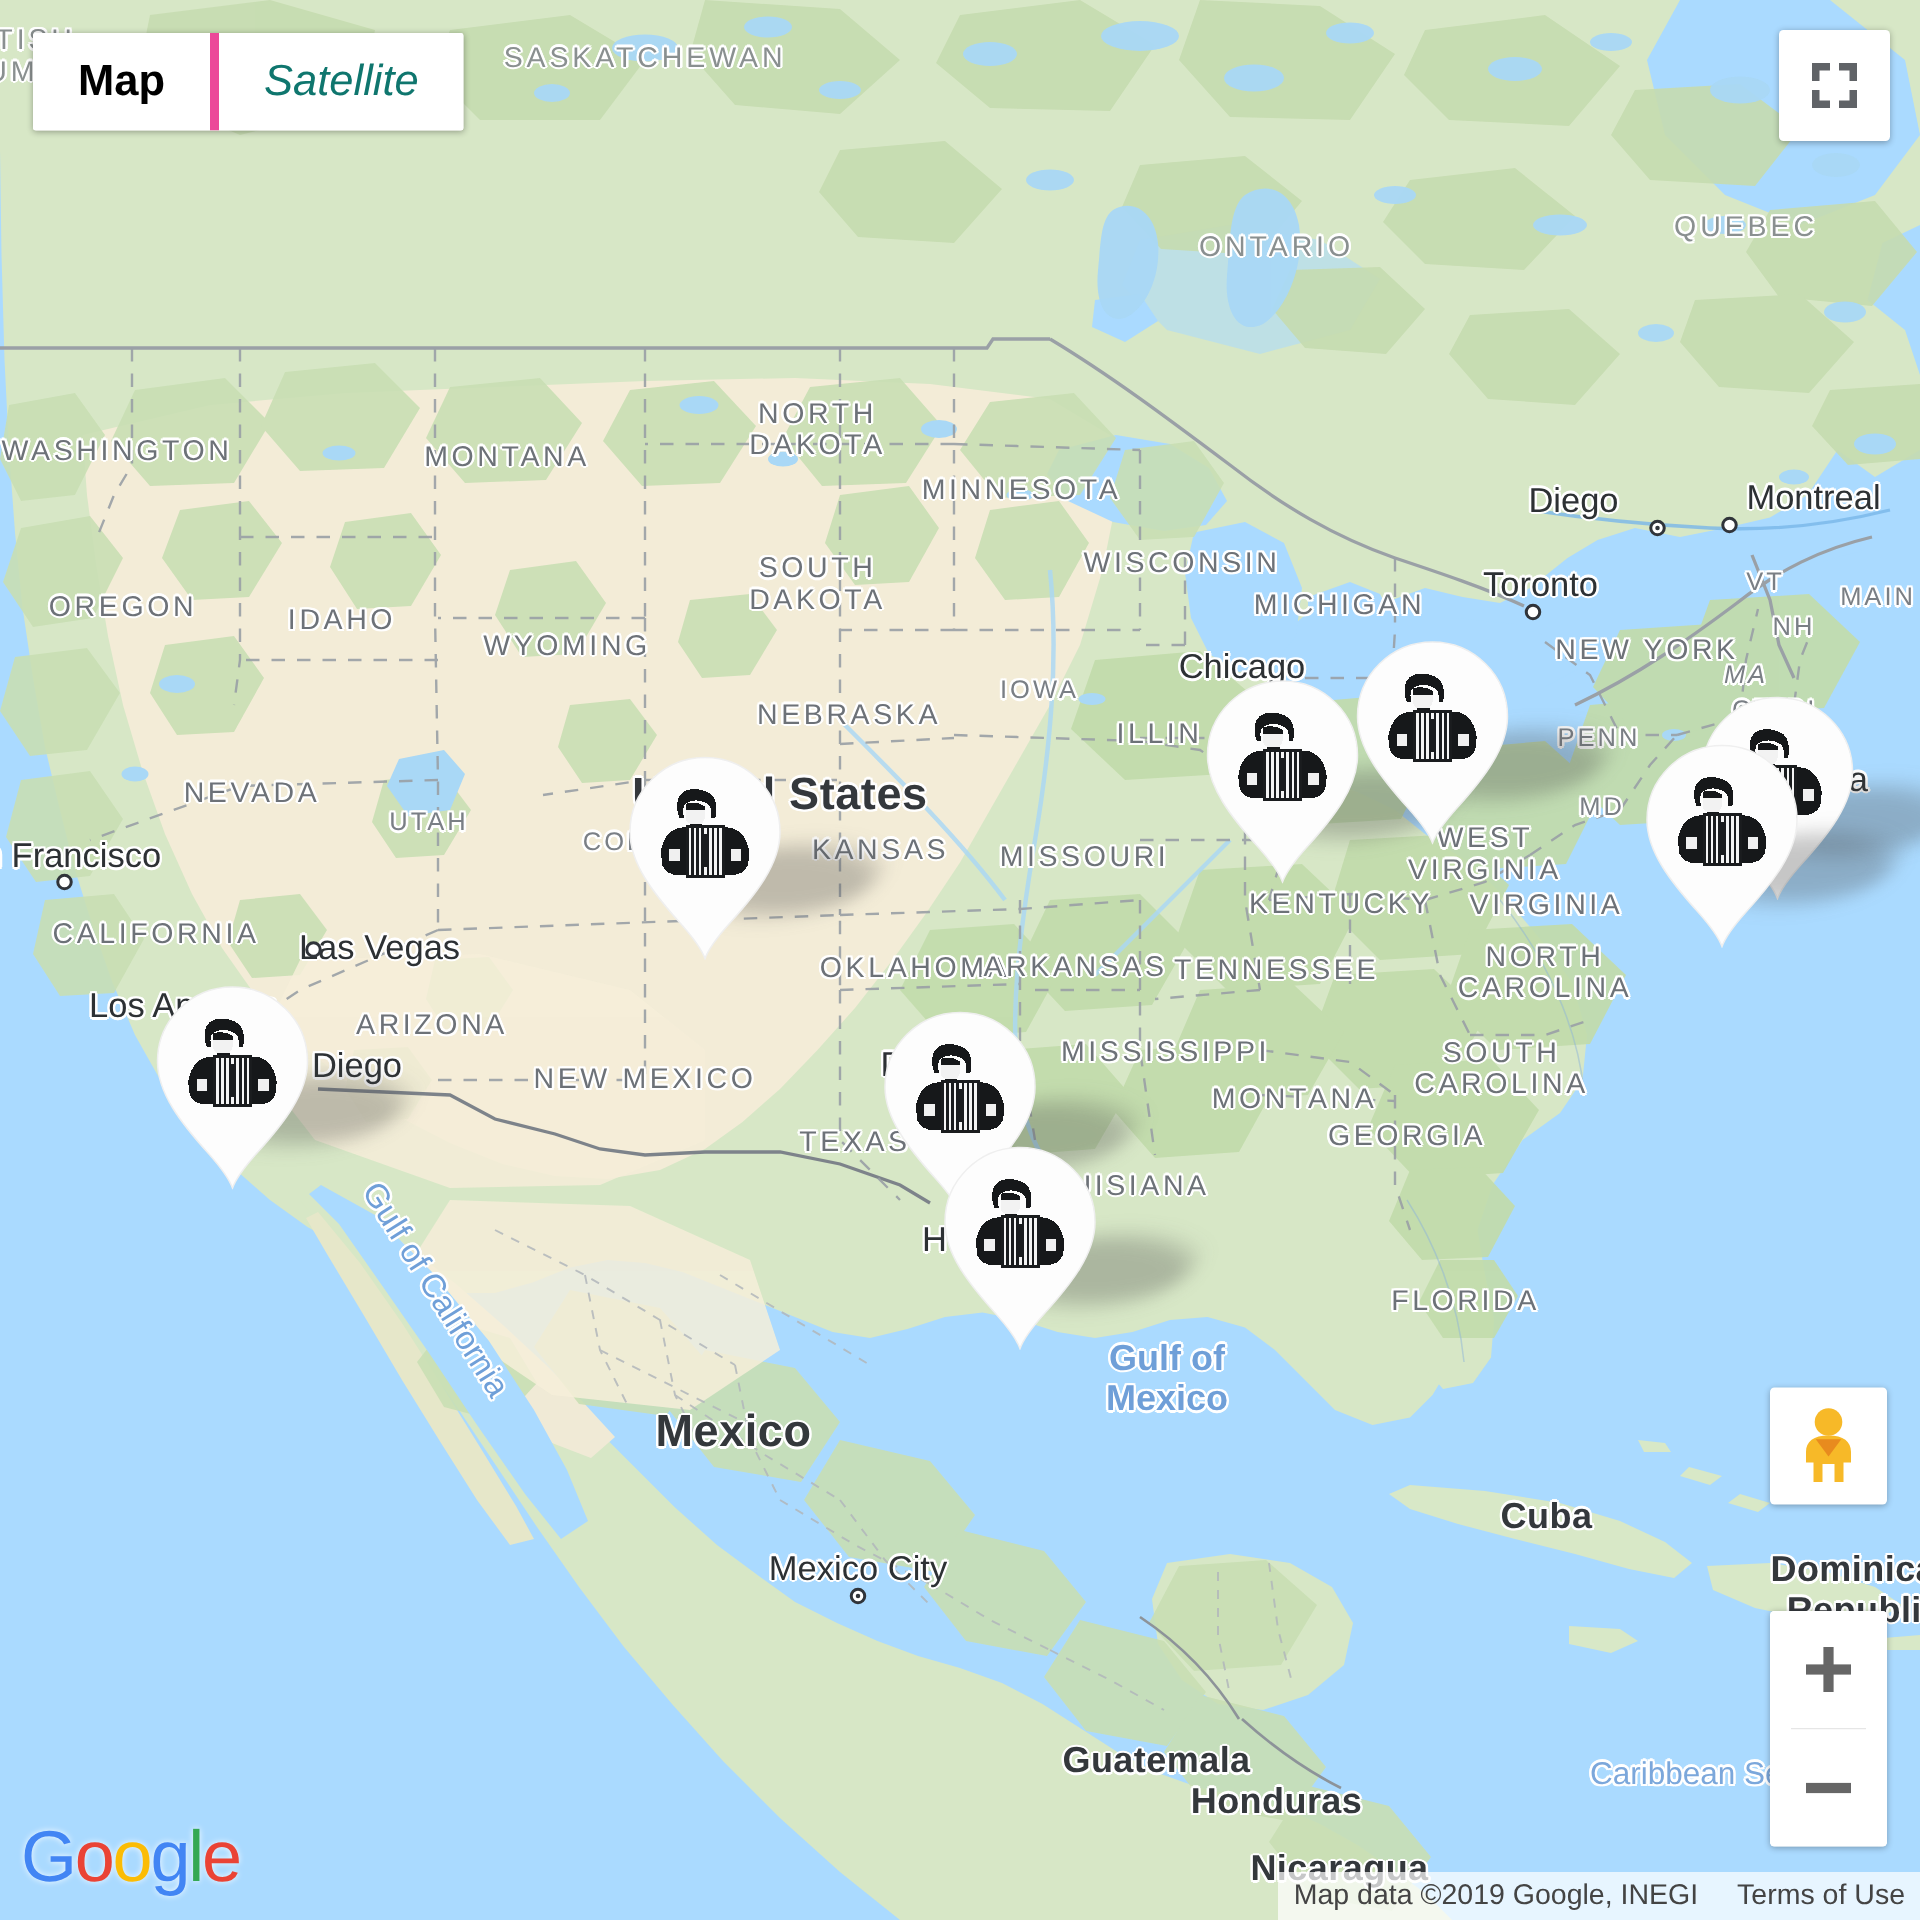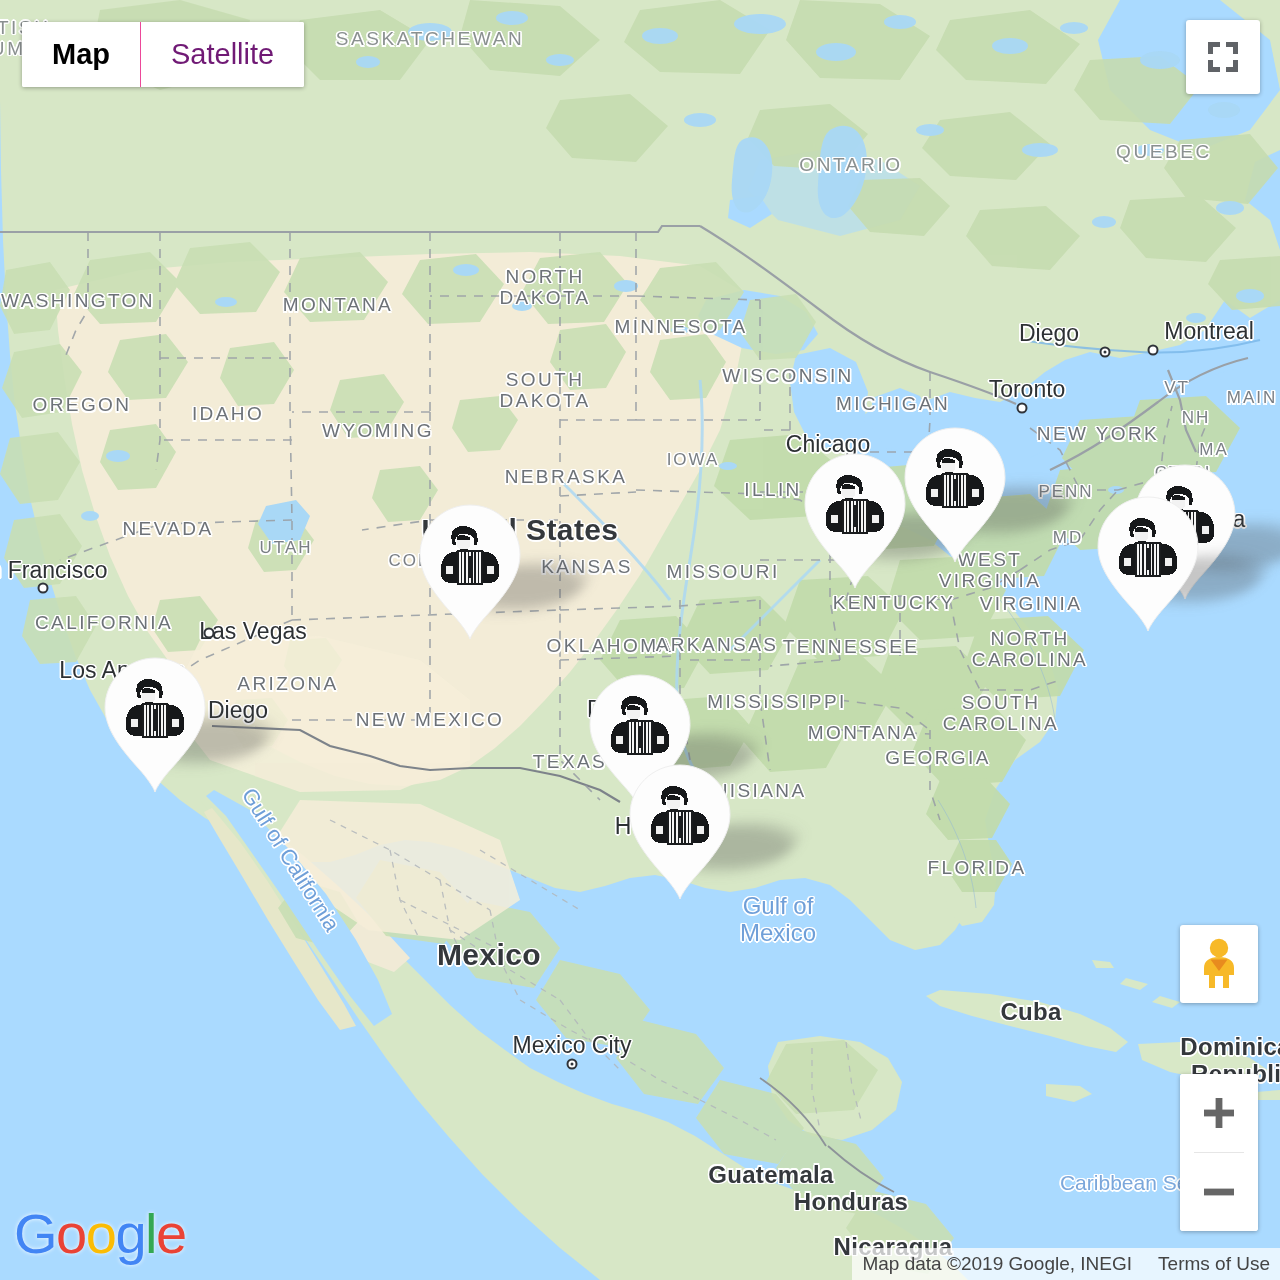--- a/index.html
+++ b/index.html
@@ -28,21 +28,21 @@
     text-shadow:
        1.6px 0 0 #fff, -1.6px 0 0 #fff, 0 1.6px 0 #fff, 0 -1.6px 0 #fff,
        1.2px 1.2px 0 #fff, -1.2px 1.2px 0 #fff, 1.2px -1.2px 0 #fff, -1.2px -1.2px 0 #fff;
   }
   .lbl.state   { font-size: 19px; letter-spacing: 2.4px; color: #6d7278; font-weight: 400; }
   .lbl.state-sm{ font-size: 17px; letter-spacing: 2.0px; color: #7a7f85; }
   .lbl.prov    { font-size: 19px; letter-spacing: 2.6px; color: #8a9090; }
   .lbl.country { font-size: 30px; letter-spacing: 0.4px; color: #34383c; font-weight: 700; }
   .lbl.country-sm { font-size: 24px; letter-spacing: 0.3px; color: #34383c; font-weight: 700; }
   .lbl.city    { font-size: 23px; color: #2d3134; font-weight: 400; }
-  .lbl.water   { font-size: 24px; color: #6f9fd8; font-weight: 400; }
+  .lbl.water   { font-size: 24px; color: #6f9fd8; font-weight: 700; }
   .lbl.water-sm{ font-size: 21px; color: #7ba7db; }
   .lbl.water-it{ font-size: 22px; color: #6f9fd8; }
 
   
   .citydot {
     position: absolute;
     width: 11px; height: 11px;
     border: 2.5px solid #30343a;
     border-radius: 50%;
     background: #fff;
@@ -96,21 +96,21 @@
   }
   .maptype-btn {
     font-size: 29px;
     padding: 16px 30px;
     background: #fff;
     border: none;
     cursor: pointer;
     font-family: "Liberation Sans", sans-serif;
   }
   .maptype-btn.active { color: #000; font-weight: 600; }
-  .maptype-btn.inactive { color: #701a75; font-weight: 400; border-left: 1px solid #ec4899; }
+  .maptype-btn.inactive { color: #0f766e; font-weight: 400; border-left: 6px solid #ec4899; font-style: italic; }
 
   .fullscreen-btn {
     position: absolute; right: 20px; top: 20px;
     width: 74px; height: 74px;
     background: #fff;
     border-radius: 3px;
     box-shadow: 0 1px 4px rgba(0,0,0,0.3);
     display: flex; align-items: center; justify-content: center;
     cursor: pointer;
     z-index: 40;
@@ -139,21 +139,21 @@
   .zoom-btn {
     width: 78px; height: 78px;
     display: flex; align-items: center; justify-content: center;
     cursor: pointer;
     background: #fff; border: none;
   }
   .zoom-div { height: 1px; background: #e6e6e6; margin: 0 14px; }
 
   .google-logo {
     position: absolute; left: 14px; bottom: 14px;
-    font-size: 56px;
+    font-size: 48px;
     font-weight: 500;
     letter-spacing: -1.5px;
     z-index: 40;
     filter: drop-shadow(0 0 2px rgba(255,255,255,0.9));
     font-family: "Liberation Sans", sans-serif;
   }
   .google-logo span { display: inline; }
   .g1 { color: #4285F4; } .g2 { color: #EA4335; } .g3 { color: #FBBC05; }
   .g4 { color: #4285F4; } .g5 { color: #34A853; } .g6 { color: #EA4335; }
 
@@ -549,21 +549,21 @@
 CAROLINA</div>
       <div class="lbl state" style="left: 570px; top: 762px;">TEXAS</div>
       <div class="lbl state" style="left: 777px; top: 702px;">MISSISSIPPI</div>
       <div class="lbl state" style="left: 863px; top: 733px;">MONTANA</div>
       <div class="lbl state" style="left: 938px; top: 758px;">GEORGIA</div>
       <div class="lbl state" style="left: 745px; top: 791px;">LOUISIANA</div>
       <div class="lbl state" style="left: 977px; top: 868px;">FLORIDA</div>
       <div class="lbl state-sm" style="left: 1177px; top: 388px;">VT</div>
       <div class="lbl state-sm" style="left: 1196px; top: 418px;">NH</div>
       <div class="lbl state-sm" style="left: 1252px; top: 398px;">MAIN</div>
-      <div class="lbl state-sm" style="left: 1214px; top: 450px;">MA</div>
+      <div class="lbl state-sm" style="left: 1164px; top: 450px; font-style: italic;">MA</div>
       <div class="lbl state-sm" style="left: 1168px; top: 473px;">CT</div>
       <div class="lbl state-sm" style="left: 1201px; top: 473px;">RI</div>
       <div class="lbl city" style="left: 1049px; top: 334px;">Diego</div>
       <div class="citydot capital" style="left: 1105px; top: 352px;"></div>
       <div class="lbl city" style="left: 1209px; top: 332px;">Montreal</div>
       <div class="citydot" style="left: 1153px; top: 350px;"></div>
       <div class="lbl city" style="left: 1027px; top: 390px;">Toronto</div>
       <div class="citydot" style="left: 1022px; top: 408px;"></div>
       <div class="lbl city" style="left: 828px; top: 445px;">Chicago</div>
       <div class="lbl city" style="left: 48px; top: 571px;">n Francisco</div>

